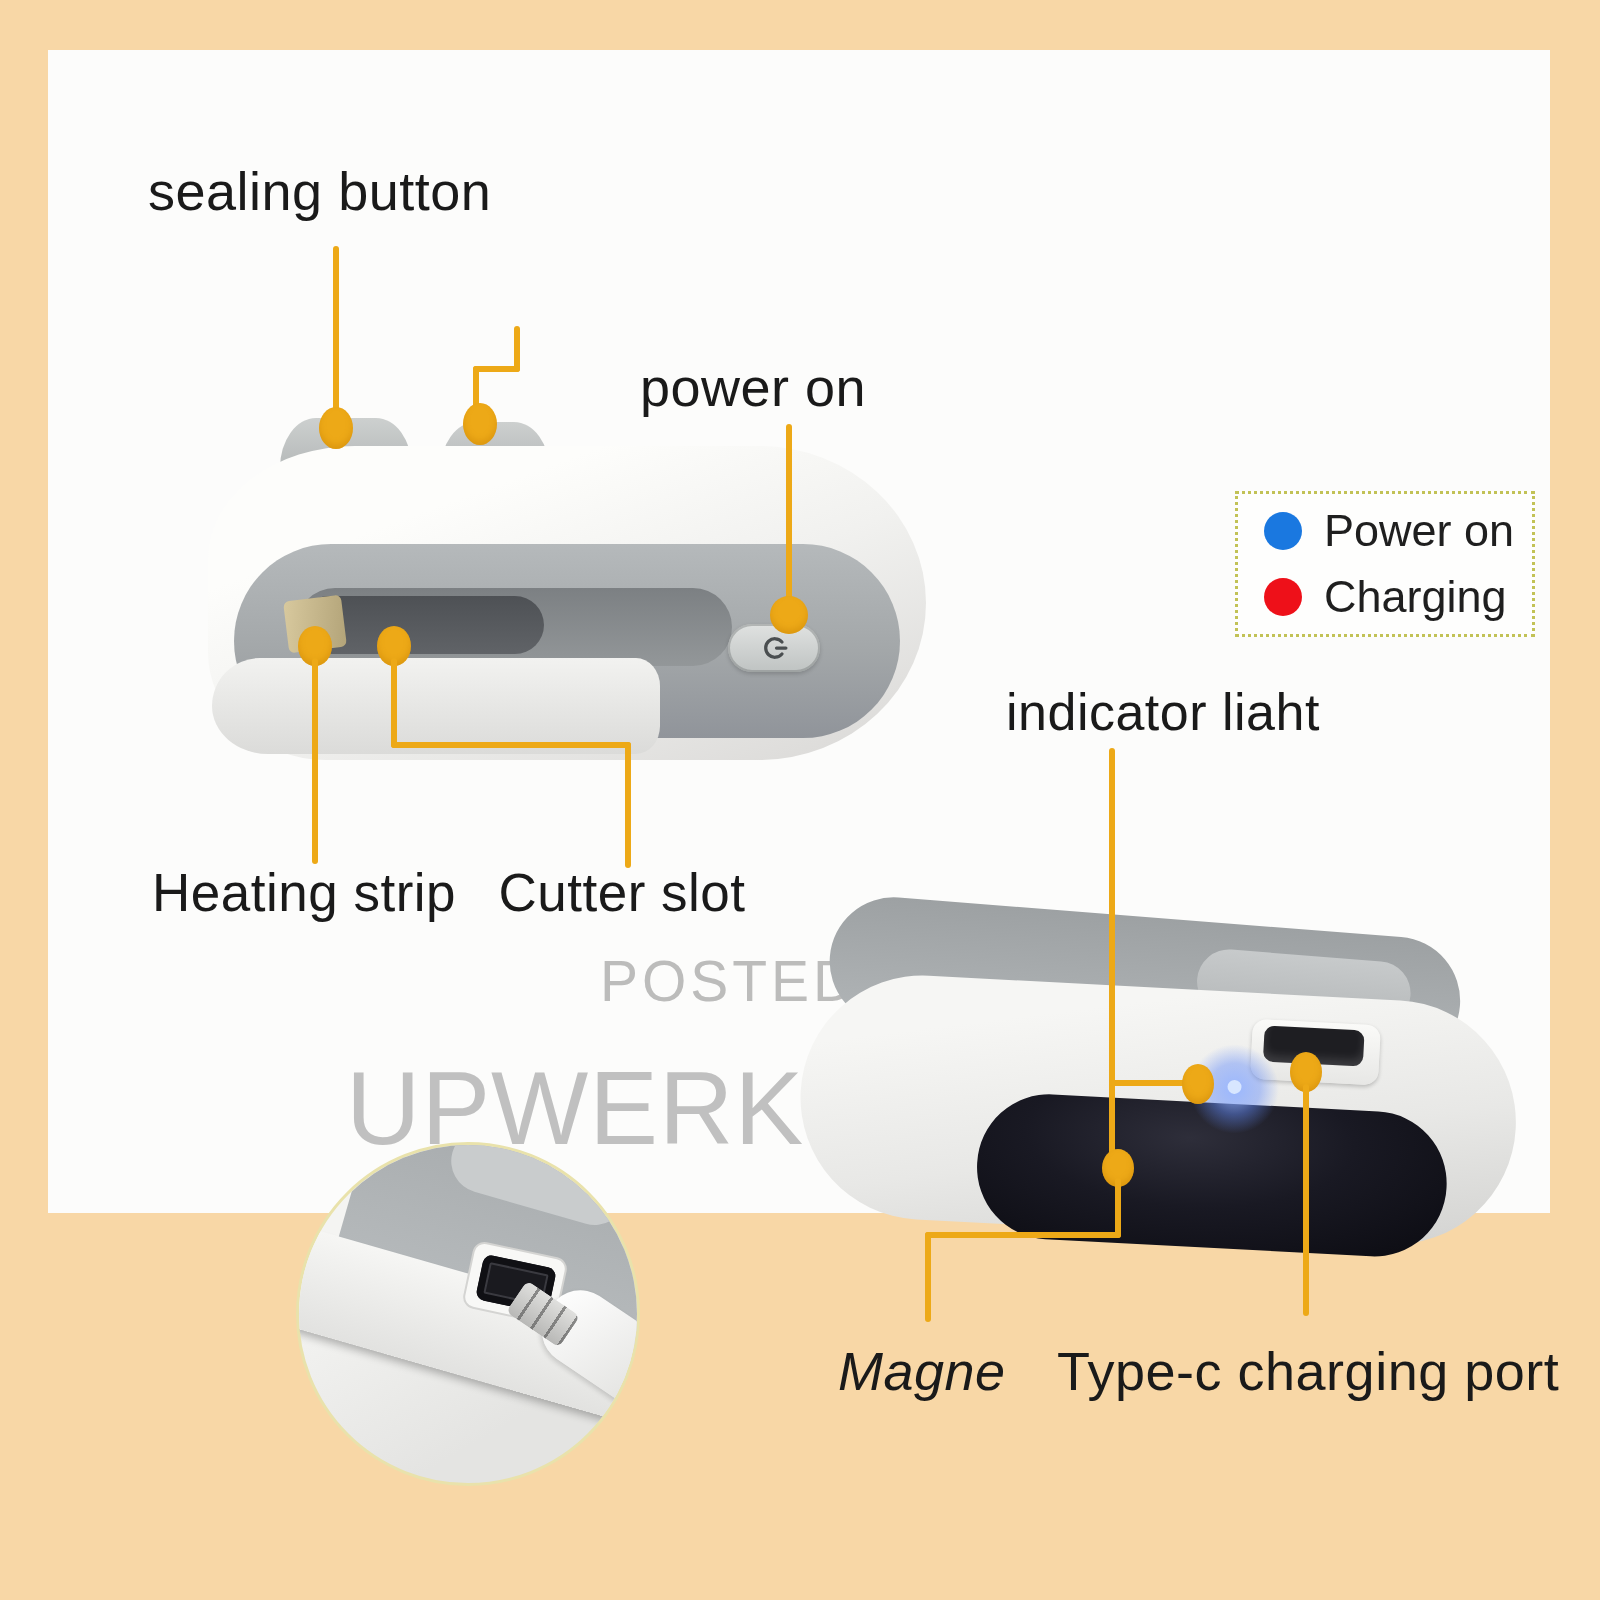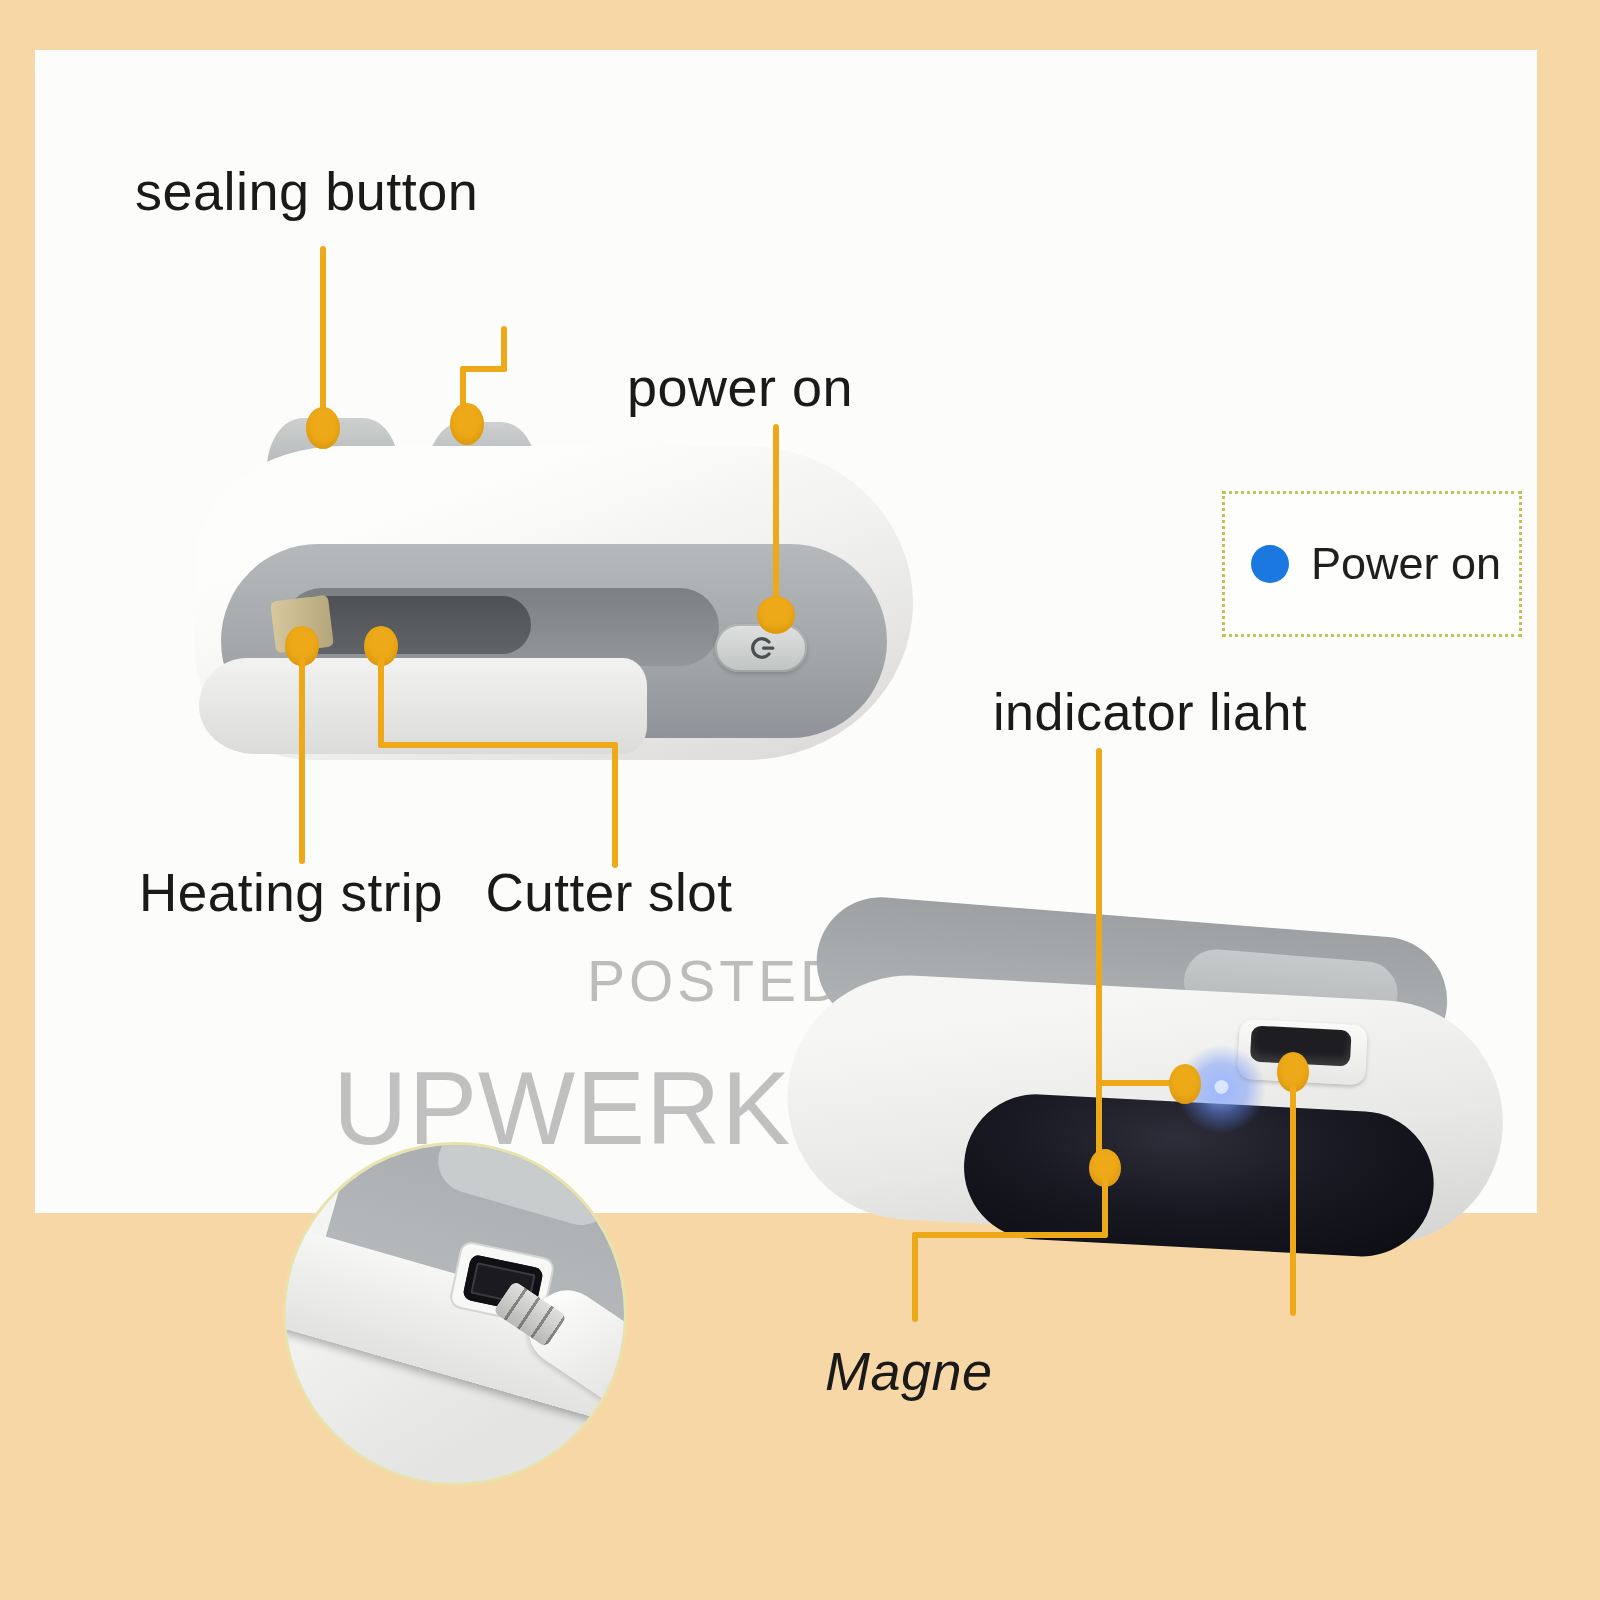--- a/index.html
+++ b/index.html
@@ -2,21 +2,21 @@
 <html><head>
 <meta charset="utf-8">
 <style>
   html,body{margin:0;padding:0;background:#e8e8e8;}
   .canvas{
     position:relative;width:1600px;height:1600px;overflow:hidden;
     background:#f8d7a6;
     font-family:"Liberation Sans", sans-serif;
   }
   .panel{
-    position:absolute;left:35px;top:50px;width:1502px;height:1163px;
+    position:absolute;left:48px;top:50px;width:1502px;height:1163px;
     background:#fcfcfb;
   }
   .abs{position:absolute;}
   .lbl{
     position:absolute;color:#1a1a1a;font-size:54px;line-height:1.1;
     white-space:nowrap;letter-spacing:0.5px;
   }
   .lbl-sm{font-size:52px;}
   
   .cl-line{position:absolute;background:#eda917;border-radius:3px;}
@@ -115,25 +115,30 @@
 
     <div class="lbl" style="left:100px;top:112px;">sealing button</div>
     <div class="lbl" style="left:592px;top:308px;">power on</div>
     <div class="lbl lbl-sm" style="left:958px;top:634px;">indicator liaht</div>
     <div class="lbl" style="left:104px;top:814px;font-size:53px;">
       <span>Heating strip</span>
       <span style="display:inline-block;width:12px;"></span>
       <span>Cutter slot</span>
     </div>
     <div class="lbl" style="left:790px;top:1292px;font-style:italic;">Magne</div>
+    <div class="lbl" style="left:1009px;top:1292px;">Type-c charging port</div>
 
     <div class="legend">
       <div class="legend-row">
         <span class="legend-dot" style="background: rgb(26, 120, 224);"></span>
         <span class="legend-txt">Power on</span>
+      </div>
+      <div class="legend-row">
+        <span class="legend-dot" style="background: rgb(238, 16, 25);"></span>
+        <span class="legend-txt">Charging</span>
       </div>
     </div>
 
     <div class="wm wm1">POSTED ON JIJI</div>
     <div class="wm wm2">UPWERK SOLUTION</div>
 
     <div class="dev1">
       <div class="abs d1-btn d1-btn1"></div>
       <div class="abs d1-btn d1-btn2"></div>
       <div class="abs d1-body"></div>

